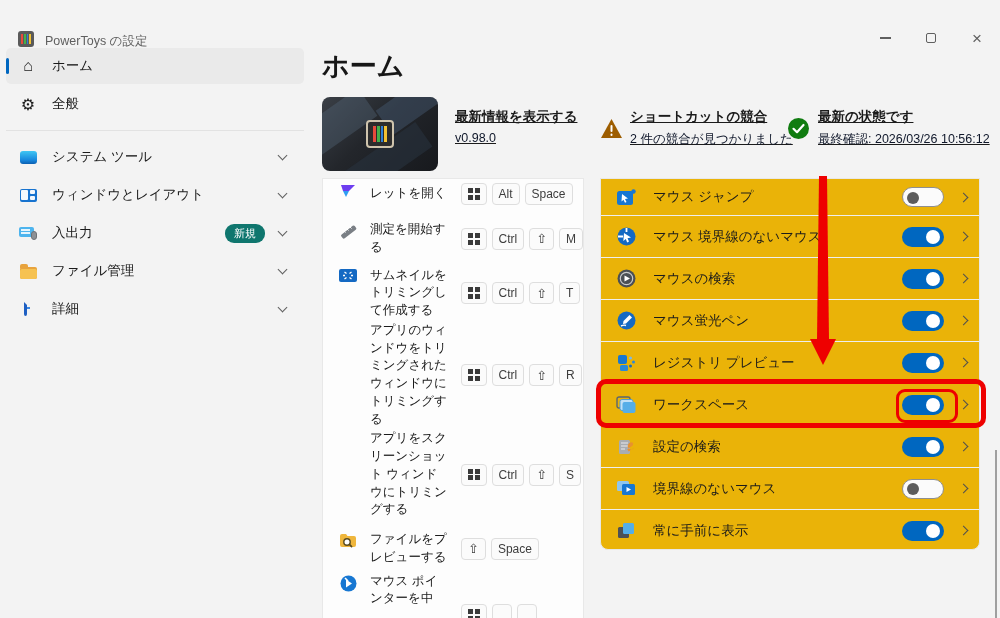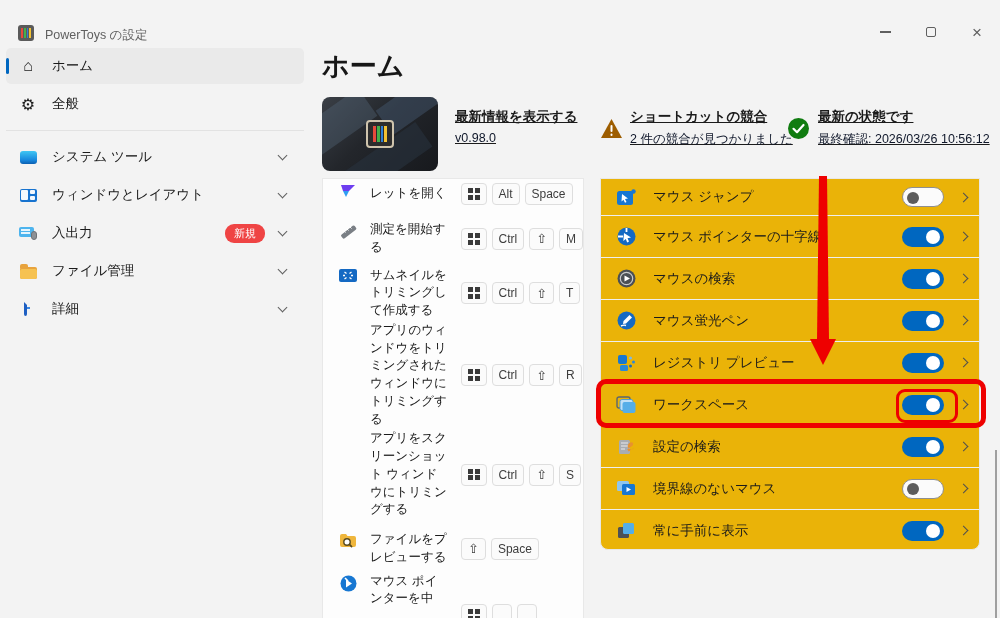--- a/index.html
+++ b/index.html
@@ -1,20 +1,20 @@
 <!DOCTYPE html>
 <html><head>
 <meta charset="utf-8">
 <style>
   * { margin:0; padding:0; box-sizing:border-box; }
   html,body { width:1000px; height:618px; overflow:hidden; }
   body { font-family:"Liberation Sans","DejaVu Sans",sans-serif; background:#f3f3f3; position:relative; color:#1b1b1b; }
 
   
-  .titlebar { position:absolute; left:0; top:12px; width:1000px; height:44px; }
+  .titlebar { position:absolute; left:0; top:18px; width:1000px; height:44px; }
   .pt-logo { position:absolute; left:18px; top:13px; width:16px; height:16px; background:#5a5a5a; border-radius:3px; padding:3px 3px; display:flex; gap:1px; }
   .pt-logo i { flex:1; }
   .pt-logo i:nth-child(1){background:#e64a3c;} .pt-logo i:nth-child(2){background:#43b04a;} .pt-logo i:nth-child(3){background:#2f7fd6;} .pt-logo i:nth-child(4){background:#f2c233;}
   .app-title { position:absolute; left:45px; top:15px; font-size:12.5px; color:#5f5f5f; }
   .searchbox { position:absolute; left:265px; top:8px; width:493px; height:29px; background:#fdfdfd; border:1px solid #e5e5e5; border-bottom:1px solid #9a9a9a; border-radius:5px; display:flex; align-items:center; padding:0 10px; }
   .searchbox input { border:none; outline:none; background:transparent; flex:1; font-size:13px; color:#2a2a2a; font-family:inherit; }
   .searchbox input::placeholder { color:#6d6d6d; }
   .mag { width:11px; height:11px; border:1.6px solid #5f5f5f; border-radius:50%; position:relative; margin-right:4px; }
   .mag::after { content:""; position:absolute; width:5px; height:1.6px; background:#5f5f5f; transform:rotate(45deg); left:8px; top:10px; }
   .wincontrols { position:absolute; right:0; top:0; height:40px; display:flex; }
@@ -25,21 +25,21 @@
 
   
   .sidebar { position:absolute; left:0; top:46px; width:310px; }
   .side-item { position:relative; height:36px; margin:2px 6px; border-radius:5px; display:flex; align-items:center; padding:0 12px; font-size:13.5px; }
   .side-item.sel { background:#eaeaea; }
   .side-item.sel::before { content:""; position:absolute; left:0px; top:10px; width:3px; height:16px; border-radius:2px; background:#0067c0; }
   .side-ic { width:20px; height:20px; margin-right:14px; display:flex; align-items:center; justify-content:center; flex-shrink:0; }
   .side-label { flex:1; }
   .chev-down { width:7px; height:7px; border-left:1.4px solid #5f5f5f; border-bottom:1.4px solid #5f5f5f; transform:rotate(-45deg); margin-right:6px; margin-top:-3px; }
   .side-divider { height:1px; background:#e2e2e2; margin:8px 6px; }
-  .badge-new { background:#ef4444; color:#fff; font-size:11px; border-radius:9px; padding:2px 9px; margin-right:14px; }
+  .badge-new { background:#0f766e; color:#fff; font-size:11px; border-radius:9px; padding:2px 9px; margin-right:14px; }
   .glyph { font-size:16px; color:#1b1b1b; }
   .ic-systools { width:17px; height:13px; border-radius:3px; background:linear-gradient(180deg,#3fc6f3 0%,#1787dd 70%,#0b5fb0 100%); }
   .ic-winlay { width:17px; height:13px; background:#1773cf; border-radius:2px; display:grid; grid-template-columns:7px 1fr; grid-template-rows:1fr 1fr; gap:1.5px; padding:1.5px; }
   .ic-winlay i { background:#fff; border-radius:1px; opacity:.95; }
   .ic-winlay i:nth-child(1){ grid-row:1/3; background:#fff; }
   .ic-io { position:relative; width:18px; height:14px; }
   .ic-io .kb { position:absolute; left:0; top:1px; width:15px; height:10px; background:#4db4ee; border-radius:2px; }
   .ic-io .kb::after { content:""; position:absolute; left:2px; top:2px; width:9px; height:2px; background:rgba(255,255,255,.85); box-shadow:0 3px 0 rgba(255,255,255,.85); }
   .ic-io .ms { position:absolute; right:0; bottom:0; width:6px; height:9px; background:#8d9196; border-radius:3px; border:1px solid #6e7276; }
   .ic-folder { position:relative; width:17px; height:12px; background:#e8a33d; border-radius:2px; margin-top:3px; }
@@ -382,21 +382,21 @@
   </div>
 
   <div class="mrow">
     <span class="mic">
       <svg width="19" height="19" viewBox="0 0 19 19">
           <circle cx="9.5" cy="9.5" r="9" fill="#1469c3"></circle>
           <path d="M1 9.5 h5 M9.5 1 v4" stroke="#fff" stroke-width="1.8"></path>
           <path d="M7 6 L14 10.5 L10.5 11.2 L12 14.6 L10.2 15.4 L8.8 12 L6.3 14 Z" fill="#fff"></path>
         </svg>
     </span>
-    <span class="mlabel">マウス ポインターの十字線</span>
+    <span class="mlabel">マウス 境界線のないマウス</span>
     <span class="toggle on"></span>
     <span class="chev-right"></span>
   </div>
 
   <div class="mrow">
     <span class="mic">
       <svg width="19" height="19" viewBox="0 0 19 19">
           <circle cx="9.5" cy="9.5" r="9" fill="#4a4f55"></circle>
           <circle cx="9.5" cy="9.5" r="6.2" fill="none" stroke="#fff" stroke-width="1.2" opacity=".7"></circle>
           <path d="M7.5 6.5 L13 9.5 L7.5 12.5 Z" fill="#fff"></path>

